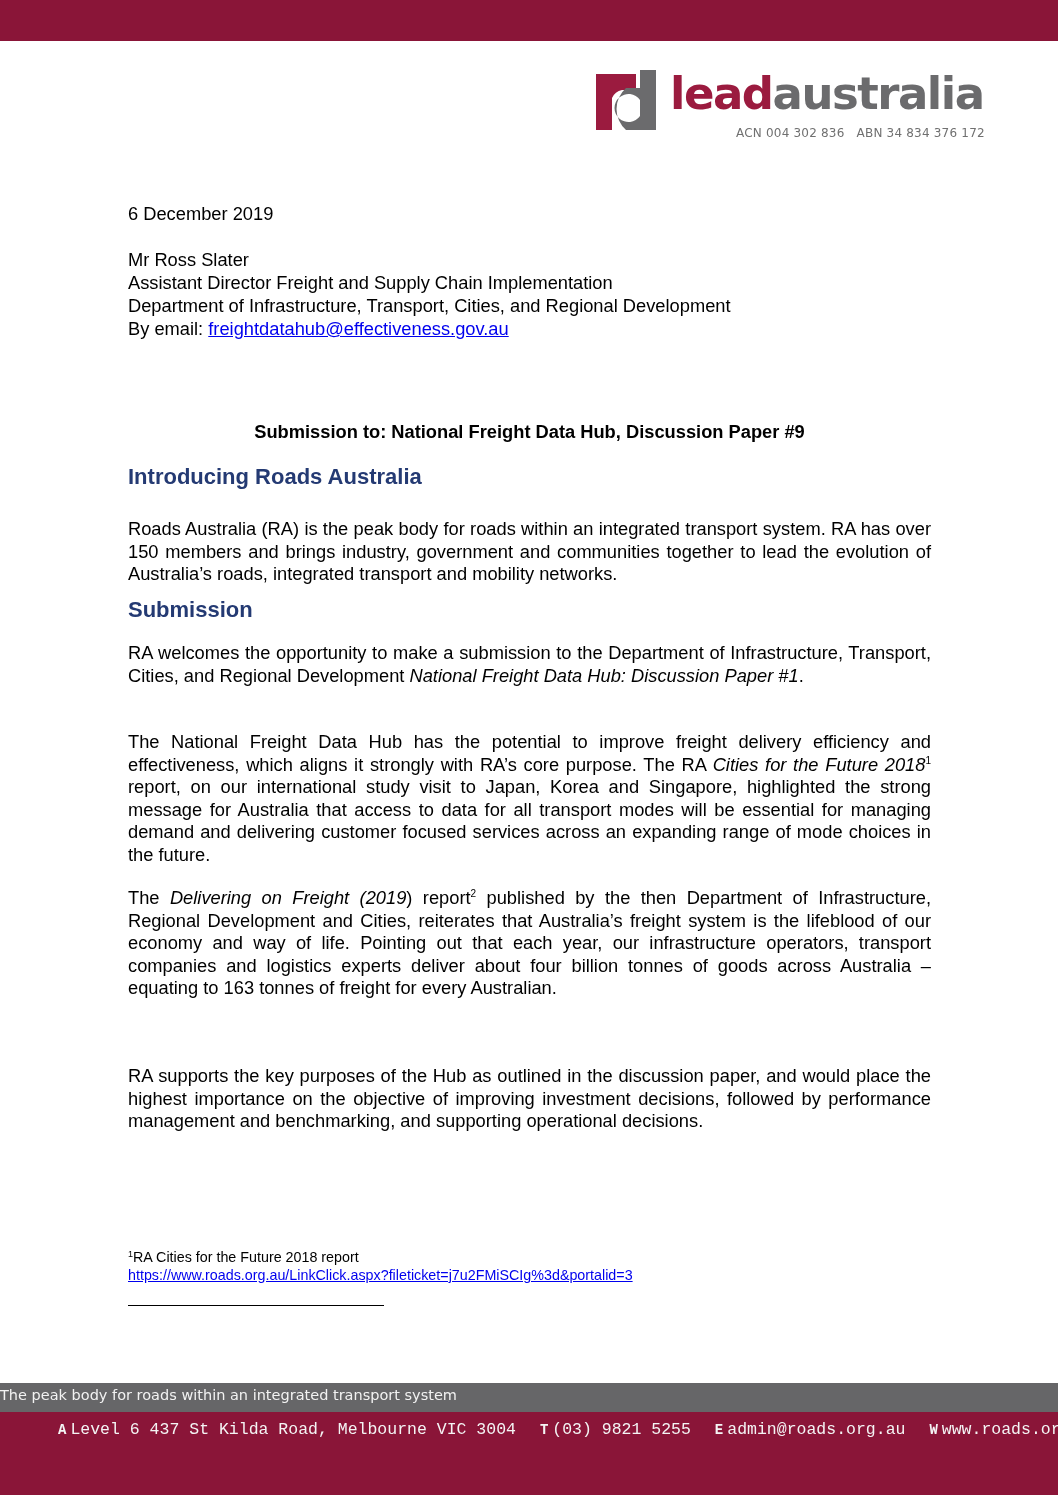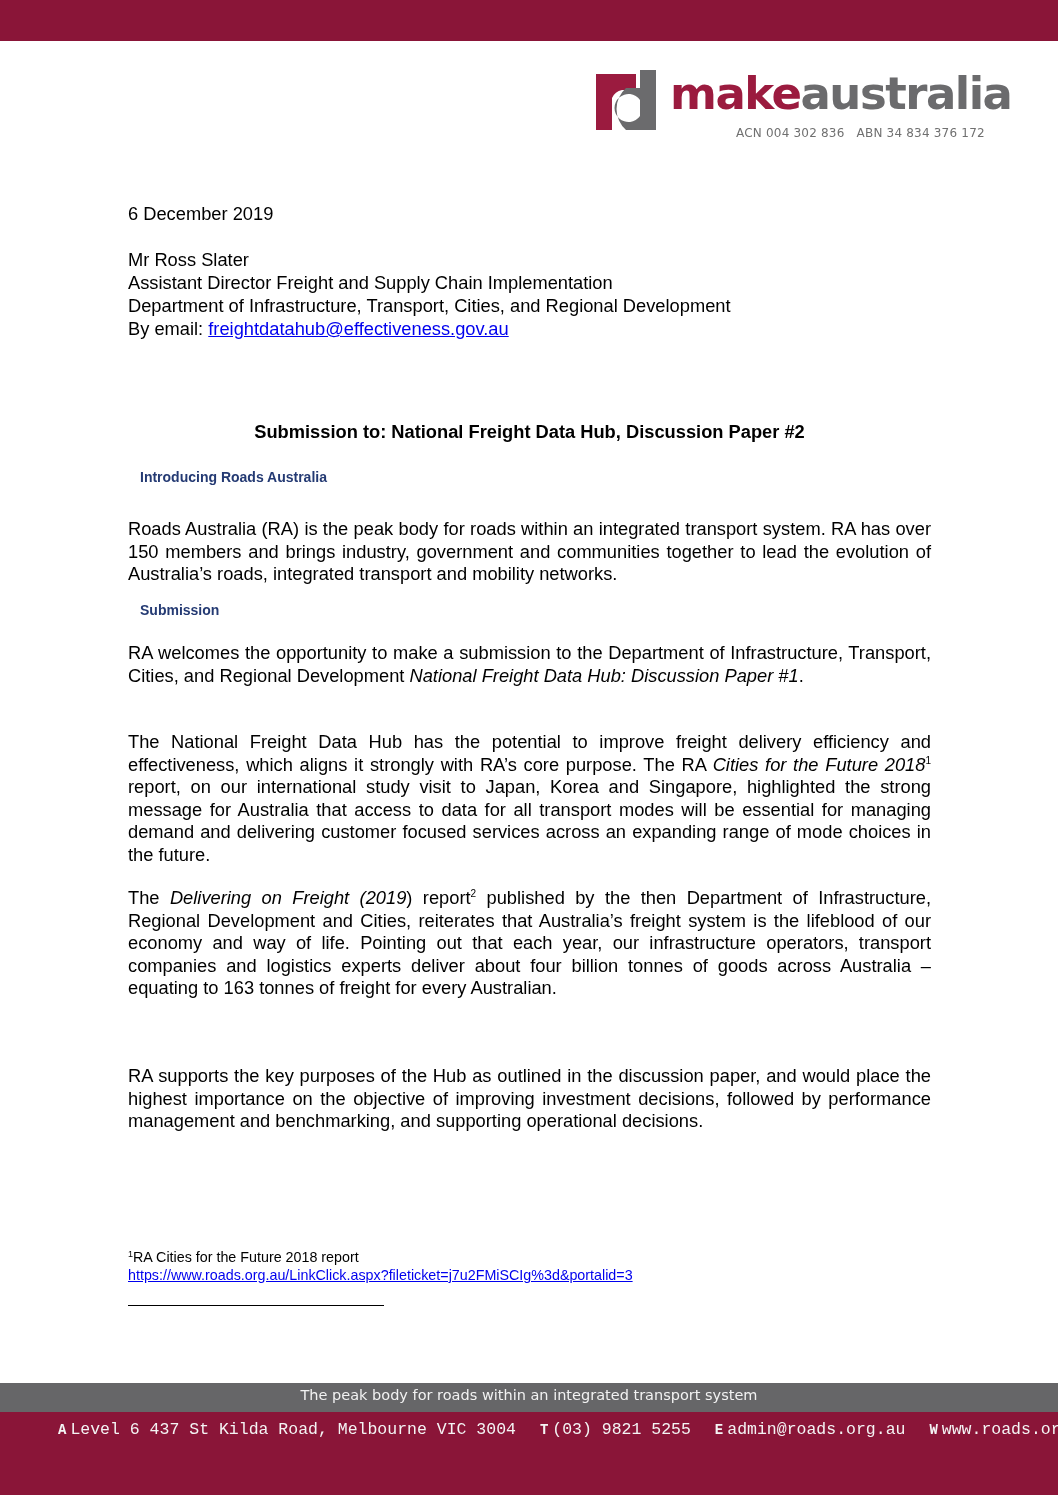--- a/index.html
+++ b/index.html
@@ -12,65 +12,65 @@
   .logo { position: absolute; left: 596px; top: 66px; width: 410px; height: 80px; }
   .logo-mark { position: absolute; left: 0; top: 4px; width: 62px; height: 62px; }
   .logo-text { position: absolute; left: 74px; top: -2px; font-family: "DejaVu Sans", sans-serif; font-size: 45px; letter-spacing: -1.5px; line-height: 60px; white-space: nowrap; }
   .logo-roads { color: #9b1b3f; font-weight: bold; }
   .logo-australia { color: #6b6b6d; font-weight: bold; }
   .acn { position: absolute; left: 140px; top: 60px; font-family: "DejaVu Sans", sans-serif; font-size: 12px; color: #707070; white-space: nowrap; letter-spacing: 0.2px; }
 
   .content { position: absolute; left: 128px; top: 0; width: 803px; font-size: 18.3px; line-height: 22.6px; }
   .abs { position: absolute; left: 0; }
   .justify { text-align: justify; width: 803px; }
-  .heading { color: #243a73; font-weight: bold; font-size: 14px; margin-left: 12px; }
+  .heading { color: #243a73; font-weight: bold; font-size: 22px; }
   .title { font-weight: bold; width: 803px; text-align: center; left: 0; }
   a { color: #0000ee; text-decoration: underline; }
   em { font-style: italic; }
   sup { font-size: 10px; line-height: 0; vertical-align: 7px; }
 
   .fn-rule { position: absolute; left: 128px; top: 1305px; width: 256px; height: 1px; background: #000; }
   .footnotes { position: absolute; left: 128px; top: 1248px; font-size: 14.3px; line-height: 18px; }
   .footnotes sup { font-size: 9px; vertical-align: 5px; }
 
-  .tagline-bar { position: absolute; left: 0; top: 1383px; width: 1058px; height: 40px; background: #666668; color: #f2f2f2; font-family: "DejaVu Sans", sans-serif; font-size: 14.5px; line-height: 25px; text-align: center; }
+  .tagline-bar { position: absolute; left: 0; top: 1383px; width: 1058px; height: 40px; background: #666668; color: #f2f2f2; font-family: "DejaVu Sans", sans-serif; font-size: 14.5px; line-height: 25px; }
   .footer-bar { position: absolute; left: 0; top: 1412px; width: 1058px; height: 83px; background: #8a1538; color: #f4f4f4; font-family: Liberation Mono, monospace; font-size: 16.5px; }
   .footer-line { position: absolute; left: 58px; top: 8px; white-space: nowrap; }
   .footer-line b { font-weight: bold; font-size: 14px; margin-right: 4px; }
   .footer-line .gap { display: inline-block; width: 14px; }
 </style>
 </head>
 <body>
 
 <div class="top-bar"></div>
 
 <div class="logo">
   <svg class="logo-mark" viewBox="0 0 62 62">
     <rect x="0" y="4" width="16" height="56" fill="#9b1b3f"></rect>
     <path d="M16 4 H40 V20 H26 A14 14 0 0 0 16 28 Z" fill="#9b1b3f"></path>
     <rect x="44" y="0" width="16" height="60" fill="#6b6b6d"></rect>
     <path d="M44 30 A14 14 0 1 0 44 46 V60 H30 A28 28 0 0 1 30 18 H44 Z" fill="#6b6b6d"></path>
   </svg>
   <div class="logo-text">
-    <span class="logo-roads">make</span><span class="logo-australia">australia</span>
+    <span class="logo-roads">lead</span><span class="logo-australia">australia</span>
   </div>
   <div class="acn" style="white-space:pre;">ACN 004 302 836   ABN 34 834 376 172</div>
 </div>
 
 <div class="content">
   <div class="abs" style="top:203px;">6 December 2019</div>
 
   <div class="abs" style="top:249px;">Mr Ross Slater</div>
   <div class="abs" style="top:272px; white-space:nowrap;">Assistant Director Freight and Supply Chain Implementation</div>
   <div class="abs" style="top:295px; white-space:nowrap;">Department of Infrastructure, Transport, Cities, and Regional Development</div>
   <div class="abs" style="top:318px; white-space:nowrap;">
     <span>By email: </span><a href="#">freightdatahub@effectiveness.gov.au</a>
   </div>
 
-  <div class="abs title" style="top:421px;">Submission to: National Freight Data Hub, Discussion Paper #2</div>
+  <div class="abs title" style="top:421px;">Submission to: National Freight Data Hub, Discussion Paper #9</div>
 
   <div class="abs heading" style="top:466px;">Introducing Roads Australia</div>
   <div class="abs justify" style="top:518px;">Roads Australia (RA) is the peak body for roads within an integrated transport system. RA has over 150 members and brings industry, government and communities together to lead the evolution of Australia’s roads, integrated transport and mobility networks.</div>
 
   <div class="abs heading" style="top:599px;">Submission</div>
 
   <div class="abs justify" style="top:642px;"><span>RA welcomes the opportunity to make a submission to the Department of Infrastructure, Transport, Cities, and Regional Development </span><em>National Freight Data Hub: Discussion Paper #1</em><span>.</span></div>
 
   <div class="abs justify" style="top:731px;"><span>The National Freight Data Hub has the potential to improve freight delivery efficiency and effectiveness, which aligns it strongly with RA’s core purpose. The RA </span><em>Cities for the Future 2018</em><sup>1</sup><span> report, on our international study visit to Japan, Korea and Singapore, highlighted the strong message for Australia that access to data for all transport modes will be essential for managing demand and delivering customer focused services across an expanding range of mode choices in the future.</span></div>
 

